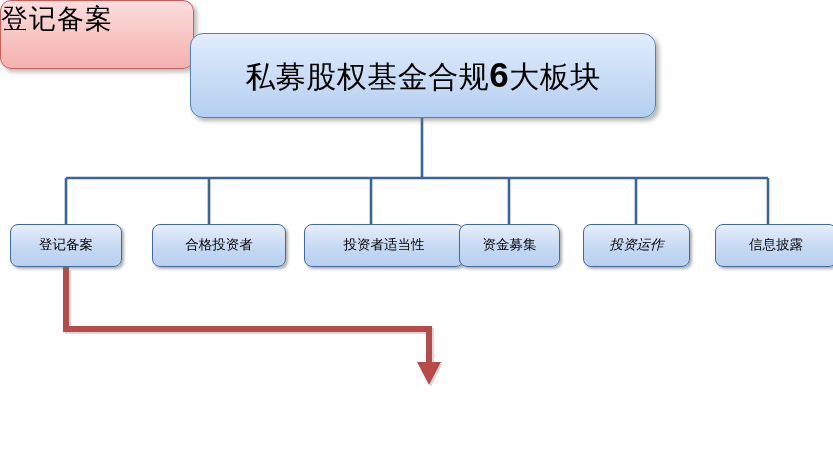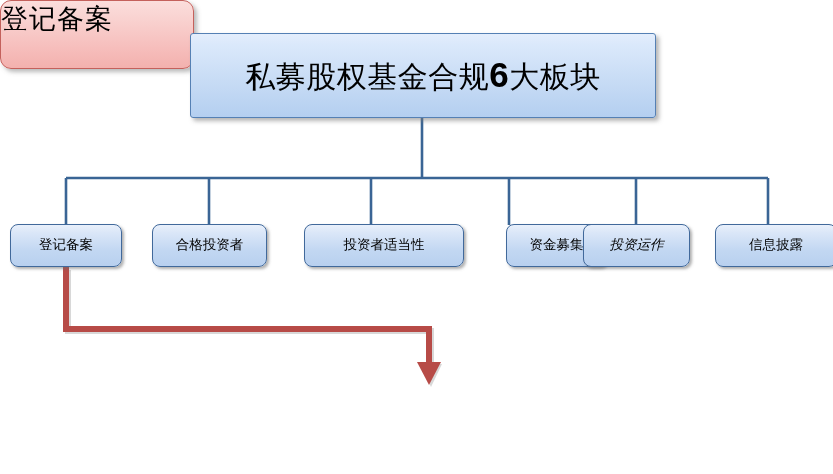--- a/index.html
+++ b/index.html
@@ -44,41 +44,41 @@
     line-height: 1.05;
     white-space: nowrap;
   }
 
   
   #title-node {
     left: 190px;
     top: 33px;
     width: 466px;
     height: 85px;
-    border-radius: 3px;
+    border-radius: 13px;
     border: 1px solid #5580b4;
     background: linear-gradient(to bottom, #e4eefc 0%, #dbe9fb 12%, #c8dcf5 55%, #b4cff0 100%);
     box-shadow: 3px 3px 4px rgba(120,120,120,0.55);
     font-size: 30px;
     letter-spacing: 0.5px;
   }
   #title-node .t-main { font-weight: 400; }
   #title-node .t-num  { font-weight: 700; font-size: 35px; }
 
   
   .leaf {
     top: 224px;
     height: 43px;
     font-size: 13.5px;
     border-radius: 8px;
   }
   #leaf-0 { left: 10px;  width: 112px; }
-  #leaf-1 { left: 152px; width: 115px; }
+  #leaf-1 { left: 152px; width: 134px; }
   #leaf-2 { left: 304px; width: 160px; }
-  #leaf-3 { left: 459px; width: 101px; margin-left: 47px; }
+  #leaf-3 { left: 459px; width: 101px; }
   #leaf-4 { left: 583px; width: 107px; font-style: italic; }
   #leaf-5 { left: 715px; width: 122px; }
 
   
   #result-node {
     left: 331px;
     top: 385px;
     width: 192px;
     height: 67px;
     border-radius: 11px;

